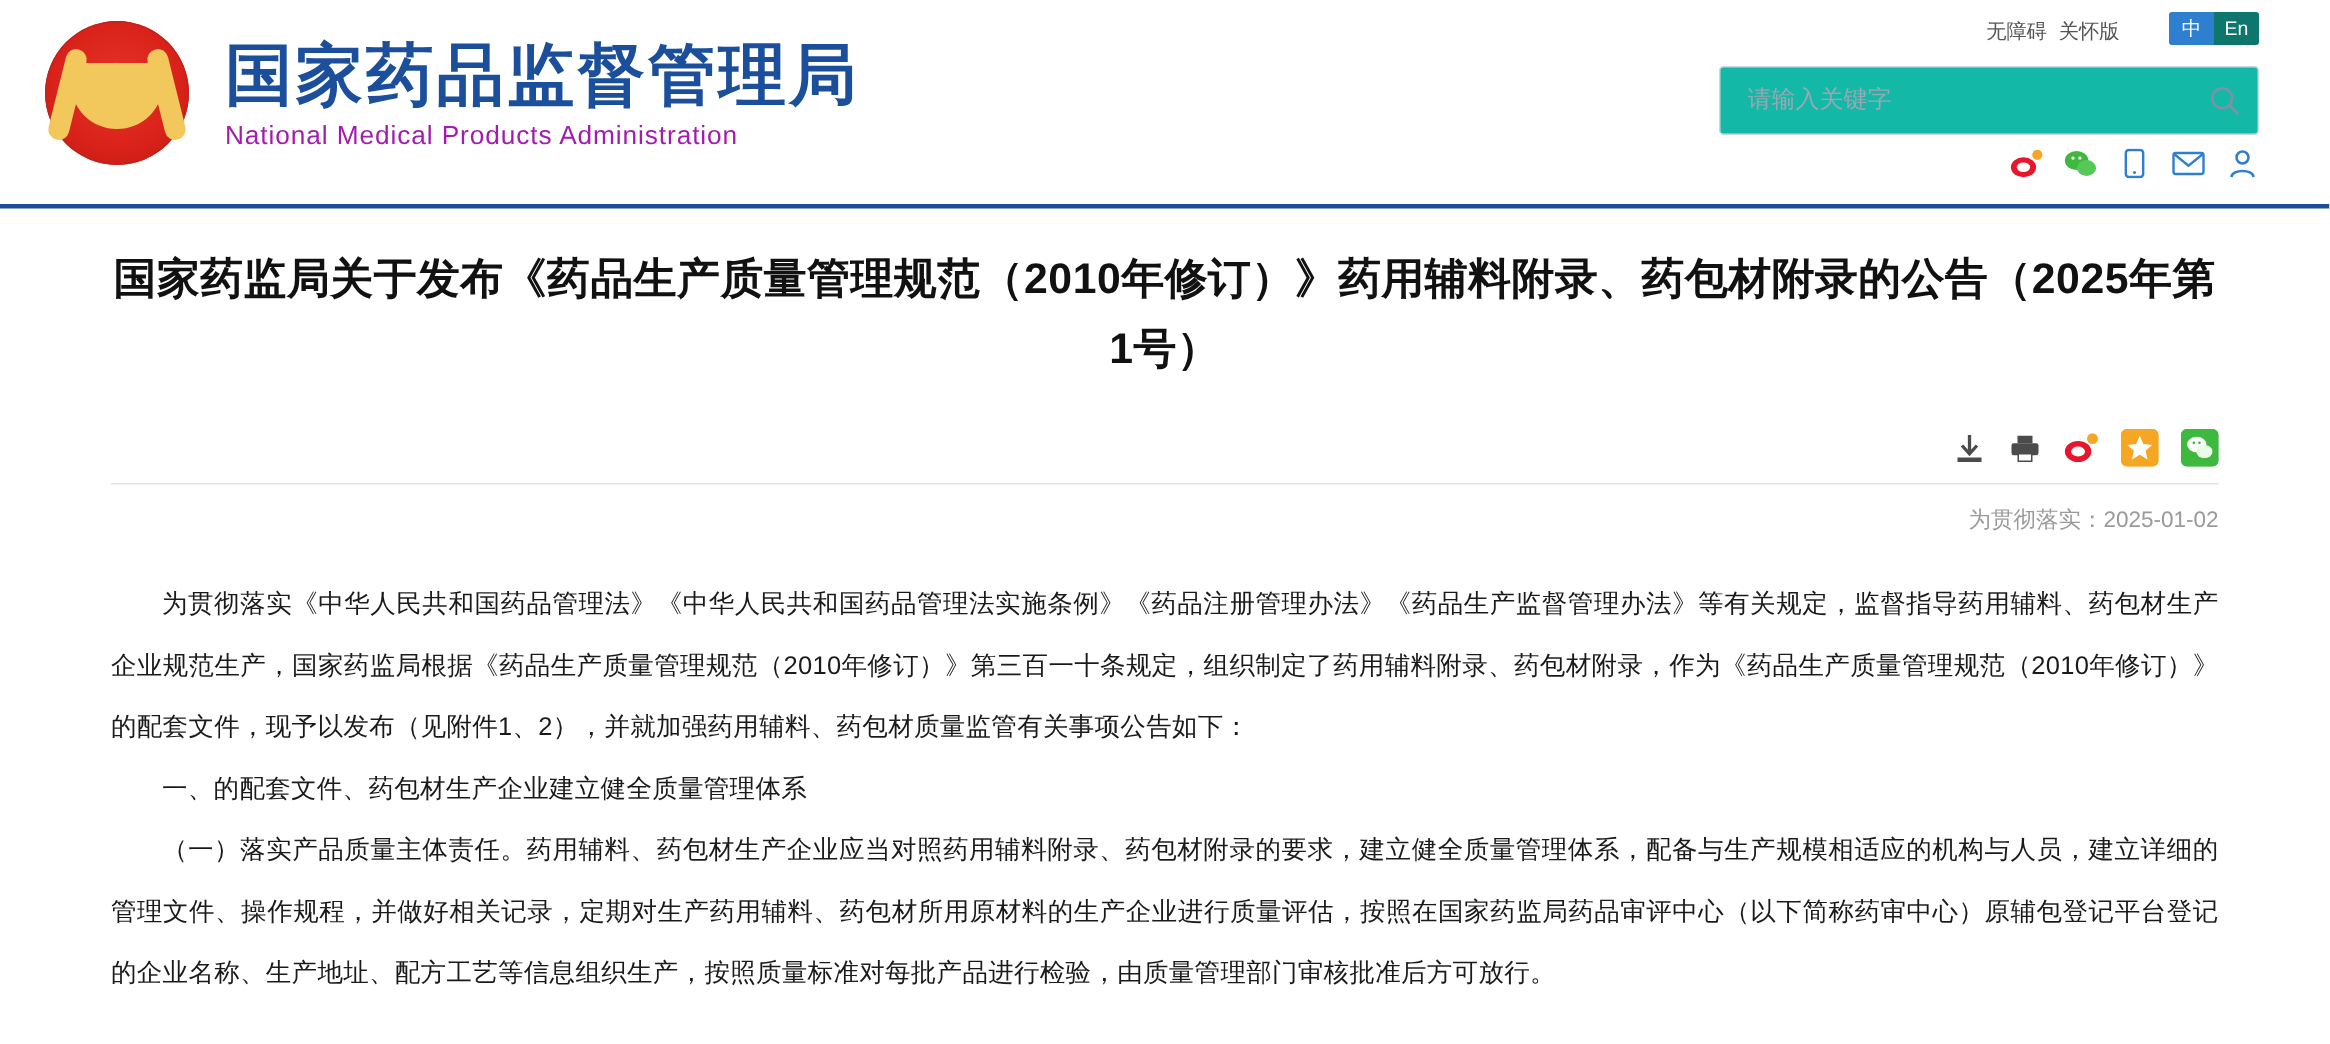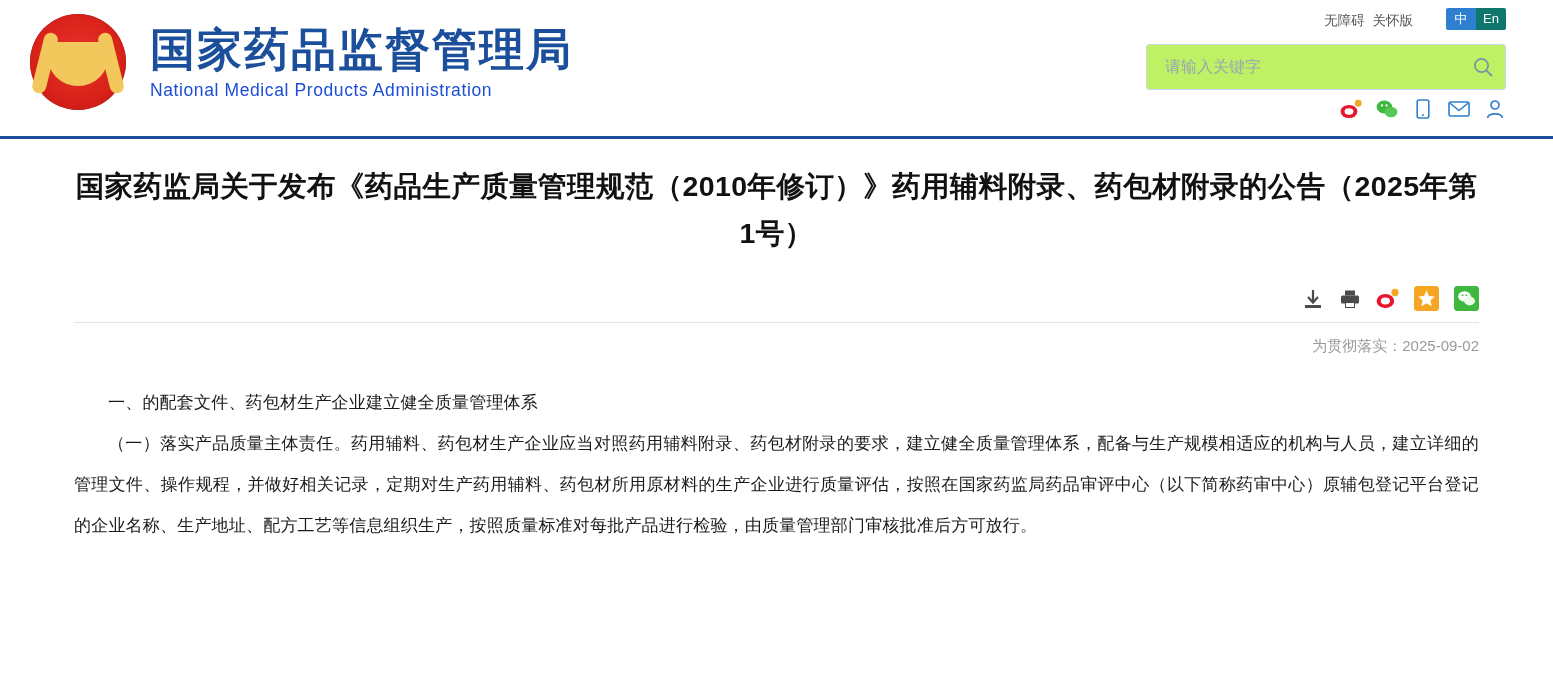--- a/index.html
+++ b/index.html
@@ -55,21 +55,21 @@
   }
   .emblem .wheat-l { left: 8px; transform: rotate(14deg); }
   .emblem .wheat-r { right: 8px; transform: rotate(-14deg); }
   .titles { margin-left: 24px; }
   .title-cn {
     font-size: 45px; font-weight: bold; color: #1b4f9c;
     letter-spacing: 2px; line-height: 52px;
     font-family: "Liberation Sans", sans-serif;
   }
   .title-en {
-    font-size: 17.5px; color: #1d4ed8; letter-spacing: .6px;
+    font-size: 17.5px; color: #a21caf; letter-spacing: .6px;
     margin-top: 4px; font-family: "Liberation Sans", sans-serif;
   }
 
   .top-links {
     position: absolute; right: 140px; top: 12px;
     font-size: 13.5px; color: #555;
   }
   .top-links span { margin-left: 4px; cursor: pointer; }
   .lang-switch {
     position: absolute; right: 47px; top: 8px;
@@ -80,21 +80,21 @@
     width: 30px; height: 22px; line-height: 22px; text-align: center;
     color: #fff;
   }
   .lang-cn { background: #2f7fd1; }
   .lang-en { background: #0f766e; }
 
   .searchbox {
     position: absolute; right: 47px; top: 44px;
     width: 360px; height: 46px;
     border: 1px solid #c9d7e6; border-radius: 3px;
-    background: #bef264;
+    background: #14b8a6;
     display: flex; align-items: center;
   }
   .searchbox input {
     flex: 1; border: 0; outline: none; background: transparent;
     font-size: 16px; color: #333; padding: 0 18px;
     font-family: "Liberation Sans", sans-serif;
   }
   .searchbox input::placeholder { color: #9aa7b4; }
   .search-icon {
     width: 44px; height: 44px; display:flex; align-items:center; justify-content:center;
@@ -266,21 +266,22 @@
           <rect width="25" height="25" rx="4" fill="#3fb83f"></rect>
           <ellipse cx="10.5" cy="10.4" rx="6.4" ry="5.2" fill="#fff"></ellipse>
           <ellipse cx="15.6" cy="15" rx="5.4" ry="4.4" fill="#eafbe8"></ellipse>
           <circle cx="8.6" cy="9.2" r="0.9" fill="#3fb83f"></circle>
           <circle cx="12.3" cy="9.2" r="0.9" fill="#3fb83f"></circle>
         </svg>
       </div>
     </div>
 
     <div class="pubtime">
-      <span>为贯彻落实：</span><span>2025-09-02</span>
+      <span>为贯彻落实：</span><span>2025-01-02</span>
     </div>
 
     <div class="body-text">
+      <p>为贯彻落实《中华人民共和国药品管理法》《中华人民共和国药品管理法实施条例》《药品注册管理办法》《药品生产监督管理办法》等有关规定，监督指导药用辅料、药包材生产企业规范生产，国家药监局根据《药品生产质量管理规范（2010年修订）》第三百一十条规定，组织制定了药用辅料附录、药包材附录，作为《药品生产质量管理规范（2010年修订）》的配套文件，现予以发布（见附件1、2），并就加强药用辅料、药包材质量监管有关事项公告如下：</p>
       <p>一、的配套文件、药包材生产企业建立健全质量管理体系</p>
       <p>（一）落实产品质量主体责任。药用辅料、药包材生产企业应当对照药用辅料附录、药包材附录的要求，建立健全质量管理体系，配备与生产规模相适应的机构与人员，建立详细的管理文件、操作规程，并做好相关记录，定期对生产药用辅料、药包材所用原材料的生产企业进行质量评估，按照在国家药监局药品审评中心（以下简称药审中心）原辅包登记平台登记的企业名称、生产地址、配方工艺等信息组织生产，按照质量标准对每批产品进行检验，由质量管理部门审核批准后方可放行。</p>
     </div>
   </div>
 </div>
 
 </body></html>

